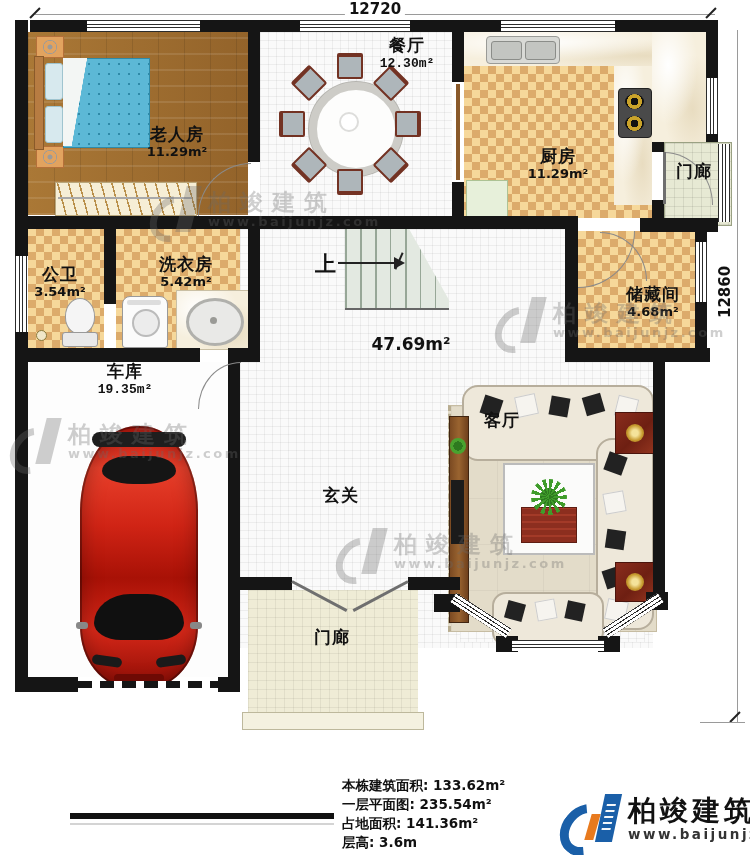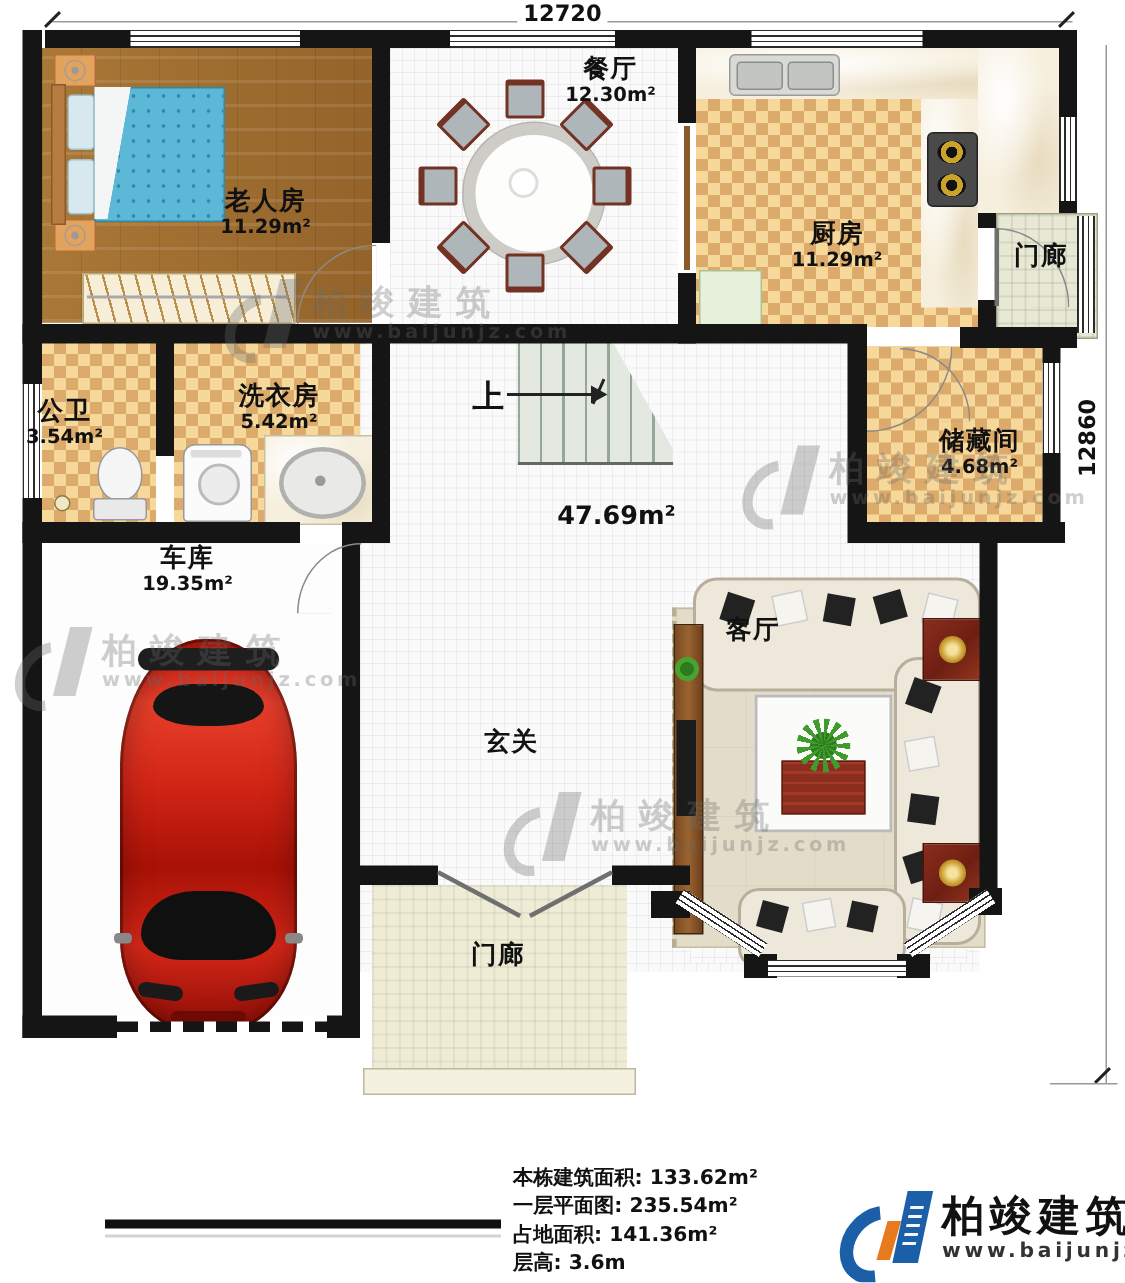--- a/index.html
+++ b/index.html
@@ -256,44 +256,44 @@
     <div class="abs" style="left:10px;top:10px;width:18px;height:18px;border-radius:50%;background:radial-gradient(circle,#f4e39a 0 25%,#c79a2e 60%,#8a6a1e);"></div>
   </div>
   <div class="abs furn" style="left:449px;top:416px;width:18px;height:205px;background:linear-gradient(90deg,#7b4a22,#9a6430 50%,#6f401c);border:1px solid #3f2410;"></div>
   <div class="abs furn" style="left:451px;top:480px;width:13px;height:64px;background:#1b1b1b;"></div>
   <div class="abs furn" style="left:450px;top:438px;width:16px;height:16px;border-radius:50%;background:radial-gradient(circle,#2d7a1f 0 40%,#49a32f 42% 75%,transparent 78%);"></div>
 
   <div class="rlabel" style="left:177px;top:126px;">
     <div class="rname">老人房</div>
     <div class="rarea">11.29m²</div>
   </div>
-  <div class="rlabel" style="left:407px;top:38px;">
+  <div class="rlabel" style="left:407px;top:38px;font-family:Liberation Mono, monospace;">
     <div class="rname">餐厅</div>
     <div class="rarea">12.30m²</div>
   </div>
   <div class="rlabel" style="left:558px;top:148px;">
     <div class="rname">厨房</div>
     <div class="rarea">11.29m²</div>
   </div>
   <div class="rlabel" style="left:694px;top:163px;">
     <div class="rname">门廊</div>
   </div>
   <div class="rlabel" style="left:653px;top:286px;">
     <div class="rname">储藏间</div>
     <div class="rarea">4.68m²</div>
   </div>
-  <div class="rlabel" style="left:43px;top:266px;">
+  <div class="rlabel" style="left:60px;top:266px;">
     <div class="rname">公卫</div>
     <div class="rarea">3.54m²</div>
   </div>
   <div class="rlabel" style="left:186px;top:256px;">
     <div class="rname">洗衣房</div>
     <div class="rarea">5.42m²</div>
   </div>
-  <div class="rlabel" style="left:125px;top:364px;">
+  <div class="rlabel" style="left:125px;top:364px;font-family:Liberation Mono, monospace;">
     <div class="rname">车库</div>
     <div class="rarea">19.35m²</div>
   </div>
   <div class="rlabel" style="left:502px;top:412px;">
     <div class="rname">客厅</div>
   </div>
   <div class="rlabel" style="left:341px;top:487px;">
     <div class="rname">玄关</div>
   </div>
   <div class="rlabel" style="left:332px;top:629px;">

